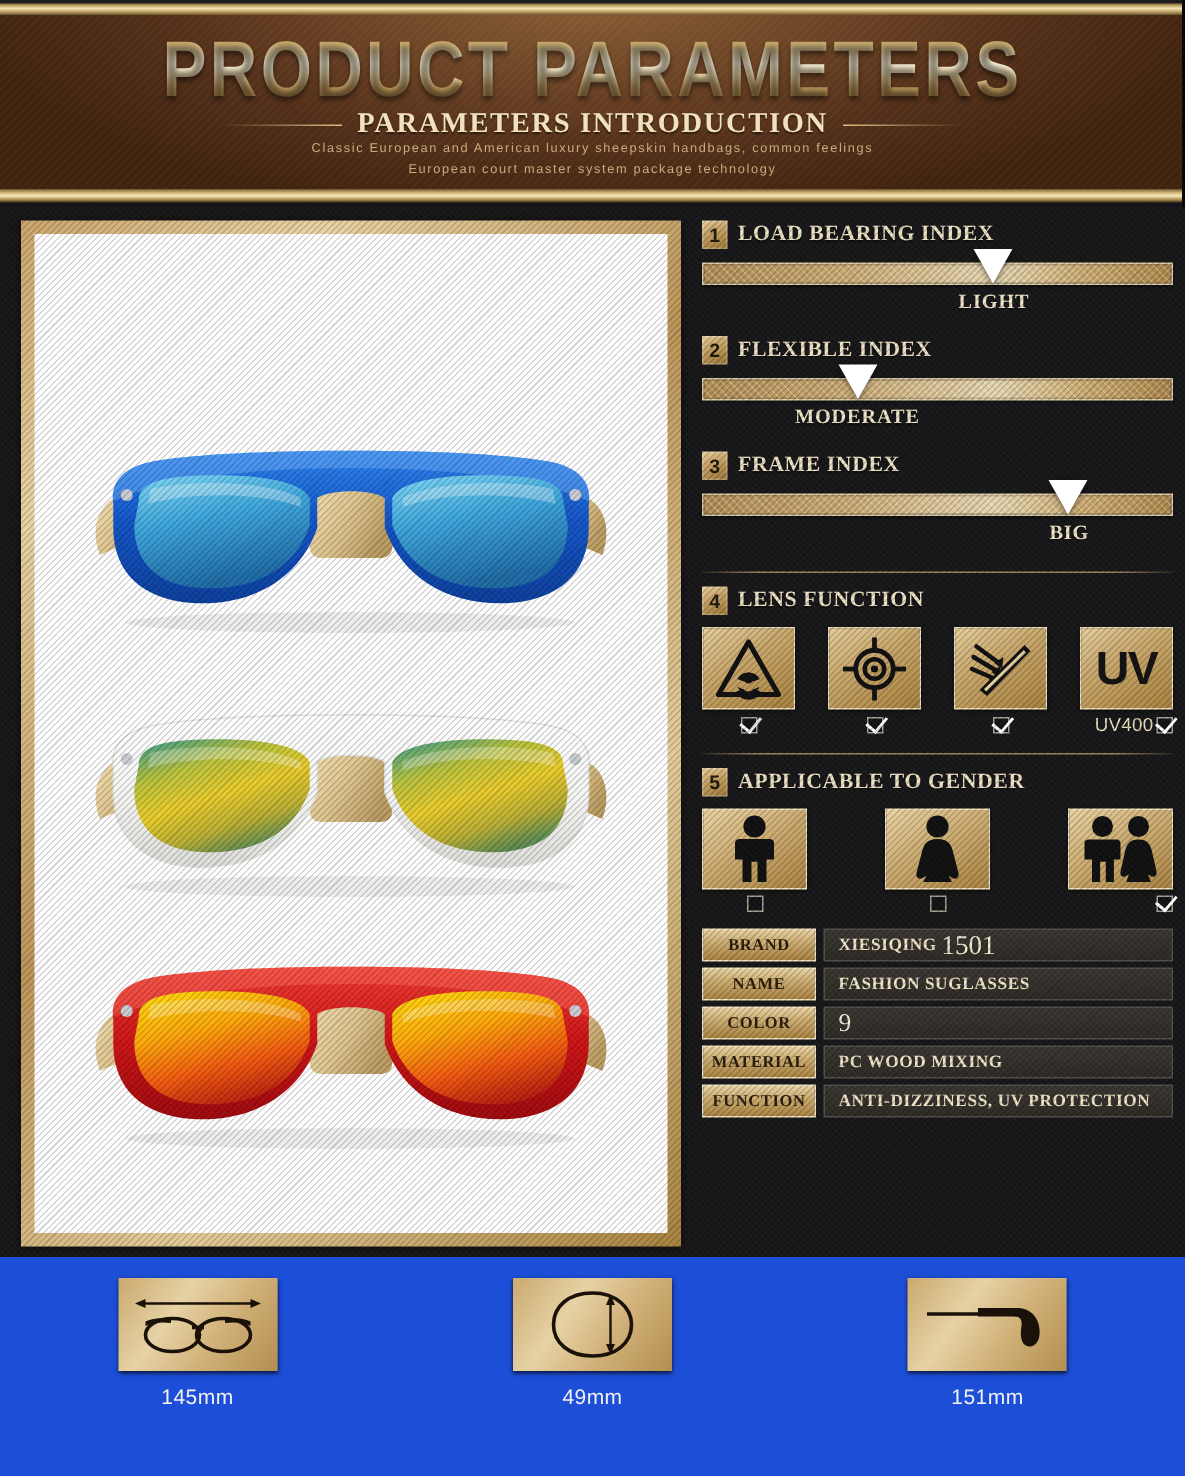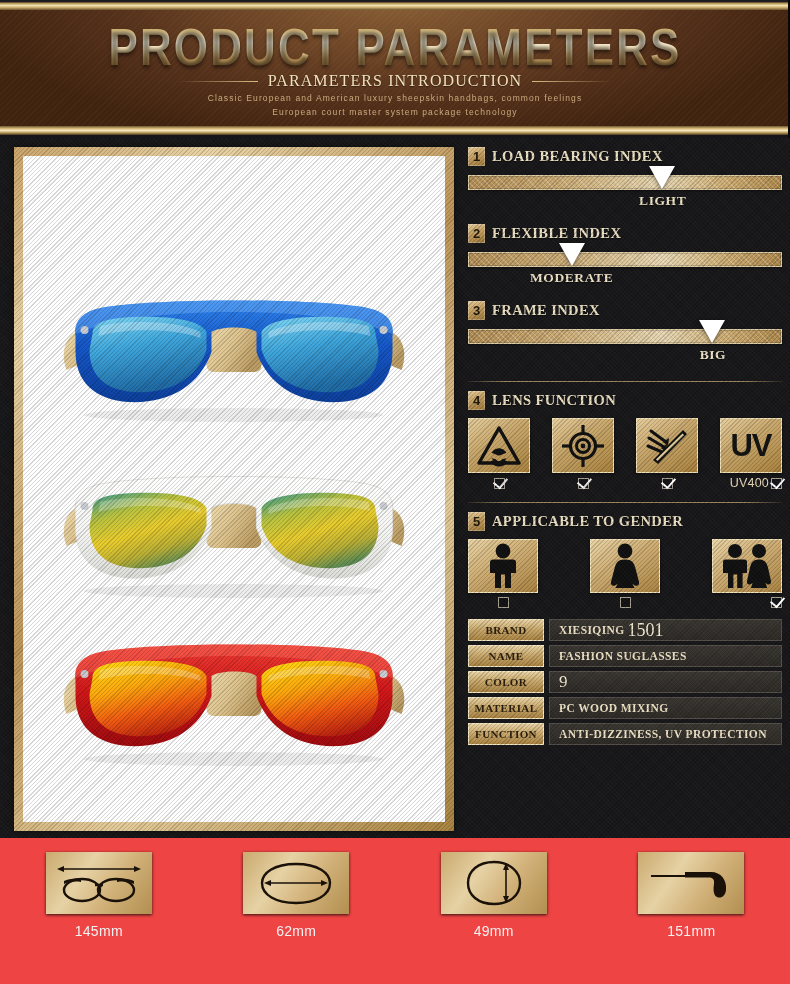--- a/index.html
+++ b/index.html
@@ -55,21 +55,21 @@
     line-height: 44px;
   }
   .hdr-sub-wrap {
     position: absolute; left: 0; top: 72px; width: 790px;
     display: flex; align-items: center; justify-content: center; gap: 10px;
   }
   .hdr-sub-line { width: 80px; height: 1px; background: linear-gradient(90deg,rgba(220,190,130,0) 0%,#d9bd84 100%); }
   .hdr-sub-line.r { background: linear-gradient(90deg,#d9bd84 0%,rgba(220,190,130,0) 100%); }
   .hdr-sub {
     font-family: "Liberation Serif", serif;
-    font-size: 16px; letter-spacing: 1.1px; color: #f1e2bd; font-weight: normal;
+    font-size: 19px; letter-spacing: 1.1px; color: #f1e2bd; font-weight: bold;
     text-shadow: 0 1px 1px rgba(0,0,0,.5);
   }
   .hdr-tag {
     position: absolute; left: 0; width: 790px; text-align: center;
     font-size: 8.5px; letter-spacing: 1.1px; color: #c9ab7e;
     font-family: "Liberation Sans", sans-serif;
   }
   .hdr-tag.l1 { top: 93px; }
   .hdr-tag.l2 { top: 107px; }
 
@@ -216,21 +216,21 @@
     font-family: "Liberation Serif", serif;
     font-size: 11.5px; font-weight: bold; color: #efe3c6; letter-spacing: .4px;
     white-space: nowrap; overflow: hidden;
   }
   .brandnum { font-size: 18px; font-weight: normal; letter-spacing: 0; margin-left: 3px; color:#f3ead2; }
   .bignum { font-size: 17px; font-weight: normal; color:#f3ead2; }
 
   
   .footer {
     position: absolute; left: 0; top: 838px; width: 790px; height: 146px;
-    background: #ef4444;
+    background: #1d4ed8;
   }
   .meas-row {
     position: absolute; left: 0; top: 14px; width: 790px;
     display: flex; justify-content: space-around; align-items: flex-start;
   }
   .meas-item { width: 130px; display: flex; flex-direction: column; align-items: center; }
   .meas-box {
     width: 106px; height: 62px;
     background: linear-gradient(125deg,#caa96e 0%,#e6d2a5 35%,#d2b27a 62%,#b28f50 100%);
     display: flex; align-items: center; justify-content: center;
@@ -559,31 +559,20 @@
             <ellipse cx="63" cy="32" rx="18" ry="11" fill="none" stroke="#1a1208" stroke-width="2.4"></ellipse>
             <path d="M47 26 L45 29 L47 30 L49 29 Z" fill="#1a1208"></path>
             <line x1="42" y1="27" x2="50" y2="27" stroke="#1a1208" stroke-width="2.4"></line>
             <path d="M11 23 C15 21 22 20 28 21 L28 24 C21 23 15 24 11 26 Z" fill="#1a1208"></path>
             <path d="M81 23 C77 21 70 20 64 21 L64 24 C71 23 77 24 81 26 Z" fill="#1a1208"></path>
           </svg>
         </div>
         <div class="meas-label">145mm</div>
       </div>
 
-      <div class="meas-item">
-        <div class="meas-box">
-          <svg width="92" height="50" viewBox="0 0 92 50">
-            <path d="M46 6 C68 6 80 15 80 25 C80 37 66 45 46 45 C26 45 12 37 12 25 C12 15 24 6 46 6 Z" fill="none" stroke="#1a1208" stroke-width="2.4"></path>
-            <line x1="18" y1="25" x2="74" y2="25" stroke="#1a1208" stroke-width="1.6"></line>
-            <path d="M14 25 L21 22 L21 28 Z" fill="#1a1208"></path>
-            <path d="M78 25 L71 22 L71 28 Z" fill="#1a1208"></path>
-          </svg>
-        </div>
-        <div class="meas-label">62mm</div>
-      </div>
 
       <div class="meas-item">
         <div class="meas-box">
           <svg width="92" height="50" viewBox="0 0 92 50">
             <path d="M46 4 C62 4 72 14 72 25 C72 38 61 46 46 46 C30 46 20 37 20 25 C20 13 30 4 46 4 Z" fill="none" stroke="#1a1208" stroke-width="2.4"></path>
             <line x1="58" y1="9" x2="58" y2="41" stroke="#1a1208" stroke-width="1.6"></line>
             <path d="M58 5 L55 12 L61 12 Z" fill="#1a1208"></path>
             <path d="M58 45 L55 38 L61 38 Z" fill="#1a1208"></path>
           </svg>
         </div>

